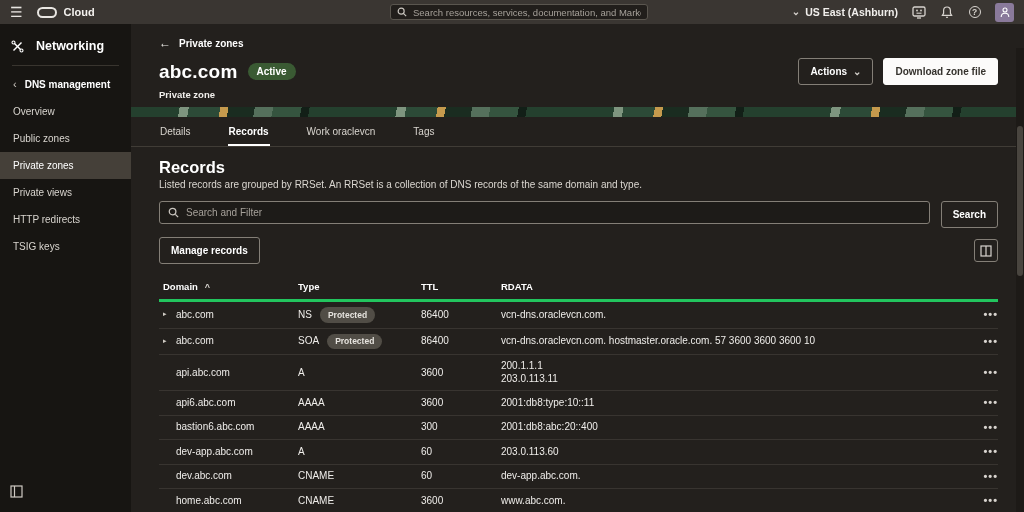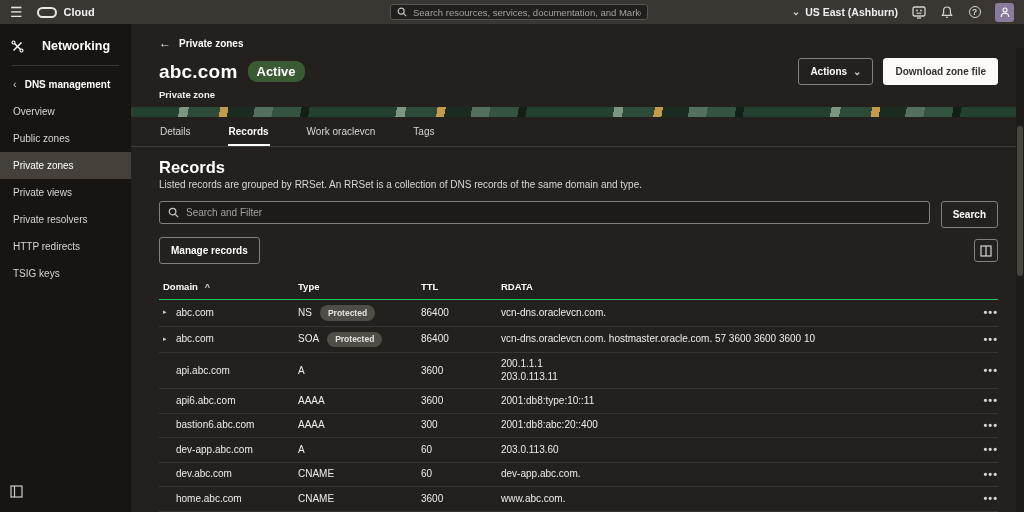--- a/index.html
+++ b/index.html
@@ -30,41 +30,41 @@
   .chev { font-size:10px; color:#d8d4cf; line-height:1; }
   .tb-icon { width:15px; height:15px; display:flex; align-items:center; justify-content:center; cursor:pointer; }
   .help-circle {
     width:12px; height:12px; border:1.2px solid #d8d4cf; border-radius:50%;
     font-size:8.5px; font-weight:bold; color:#d8d4cf; display:flex; align-items:center; justify-content:center;
   }
   .avatar { width:19px; height:19px; border-radius:3px; background:#8a7a9b; display:flex; align-items:center; justify-content:center; cursor:pointer; }
   
   .layout { display:flex; height:488px; }
   .sidebar { width:131px; background:#171512; flex:0 0 131px; display:flex; flex-direction:column; position:relative; }
-  .side-title { display:flex; align-items:center; gap:18px; padding:15px 12px 12px 11px; }
+  .side-title { display:flex; align-items:center; gap:12px; padding:15px 12px 12px 11px; }
   .side-title-label { font-size:12.5px; font-weight:bold; color:#fff; }
   .side-divider { border-top:1px solid #39352f; margin:0 12px 4px; }
   .side-back { display:flex; align-items:flex-start; gap:8px; padding:9px 10px 8px 13px; cursor:pointer; }
   .side-back .bk { color:#cfcac3; font-size:11px; line-height:1; }
   .side-back-label { font-size:10px; font-weight:bold; color:#fff; }
   .side-item {
     font-size:10px; color:#d9d5cf; padding:7px 10px 7px 13px; line-height:1.3; cursor:pointer;
   }
   .side-item.active { background:#454039; color:#fff; }
   .collapse-btn { position:absolute; left:10px; bottom:10px; cursor:pointer; }
   
   .main { flex:1; background:#23201d; position:relative; overflow:hidden; }
   .content { padding:0 26px 0 28px; }
   .breadcrumb { display:flex; align-items:center; gap:8px; margin-top:13px; cursor:pointer; }
   .breadcrumb .arrow { font-size:12px; color:#eceae6; line-height:1; }
   .breadcrumb-label { font-size:10px; font-weight:bold; color:#fff; }
   .title-row { display:flex; align-items:center; margin-top:9px; }
   .page-title { font-size:19px; font-weight:bold; color:#fff; letter-spacing:.2px; }
   .badge-active {
-    margin-left:10px; background:#3a5a33; color:#fff; font-size:13px; font-weight:bold;
+    margin-left:10px; background:#3a5a33; color:#fff; font-size:10px; font-weight:bold;
     border-radius:9px; padding:3px 9px;
   }
   .title-buttons { margin-left:auto; display:flex; gap:10px; }
   .btn {
     height:27px; display:inline-flex; align-items:center; justify-content:center; gap:6px;
     font-size:10px; font-weight:bold; border-radius:3px; padding:0 11px; cursor:pointer;
     font-family:"Liberation Sans", sans-serif;
   }
   .btn-outline { background:transparent; border:1px solid #847f77; color:#fff; }
   .btn-white { background:#fcfbfa; border:1px solid #fcfbfa; color:#35322d; }
@@ -94,21 +94,21 @@
     display:flex; align-items:center; gap:7px; padding:0 8px; cursor:text;
   }
   .filter-input .ph { font-size:10px; color:#a6a19a; }
   .manage-row { display:flex; align-items:center; margin-top:9px; }
   .icon-btn {
     margin-left:auto; width:24px; height:23px; border:1px solid #847f77; border-radius:3px;
     background:transparent; display:flex; align-items:center; justify-content:center; cursor:pointer;
   }
   
   .rtable { margin-top:11px; }
-  .thead { display:flex; align-items:center; border-bottom:1px solid #22c55e; padding:6px 0 7px; }
+  .thead { display:flex; align-items:center; border-bottom:3px solid #22c55e; padding:6px 0 7px; }
   .th { font-size:9.5px; font-weight:bold; color:#fff; }
   .col-domain { width:139px; padding-left:4px; }
   .col-type  { width:123px; }
   .col-ttl   { width:80px; }
   .col-rdata { flex:1; }
   .col-act   { width:36px; text-align:right; }
   .sort-caret { font-size:9px; color:#d8d4cf; margin-left:7px; font-weight:bold; }
   .trow { display:flex; align-items:center; border-bottom:1px solid #383430; padding:5px 0; min-height:23px; }
   .td { font-size:10px; color:#efedea; line-height:1.25; }
   .td.col-domain { display:flex; align-items:center; gap:6px; }
@@ -187,21 +187,20 @@
     <div class="side-divider"></div>
     <div class="side-back">
       <span class="bk">‹</span>
       <span class="side-back-label">DNS management</span>
     </div>
     <div id="sidebar-items">
         <div class="side-item">Overview</div>
         <div class="side-item">Public zones</div>
         <div class="side-item active">Private zones</div>
         <div class="side-item">Private views</div>
-        <div class="side-item">Private resolvers</div>
         <div class="side-item">HTTP redirects</div>
         <div class="side-item">TSIG keys</div>
       </div>
     <div class="collapse-btn">
       <svg width="13" height="13" viewBox="0 0 13 13">
           <rect x="1" y="1" width="11" height="11" fill="none" stroke="#cfcac3" stroke-width="1.2"></rect>
           <line x1="4.5" y1="1" x2="4.5" y2="12" stroke="#cfcac3" stroke-width="1.2"></line>
         </svg>
     </div>
   </div>

